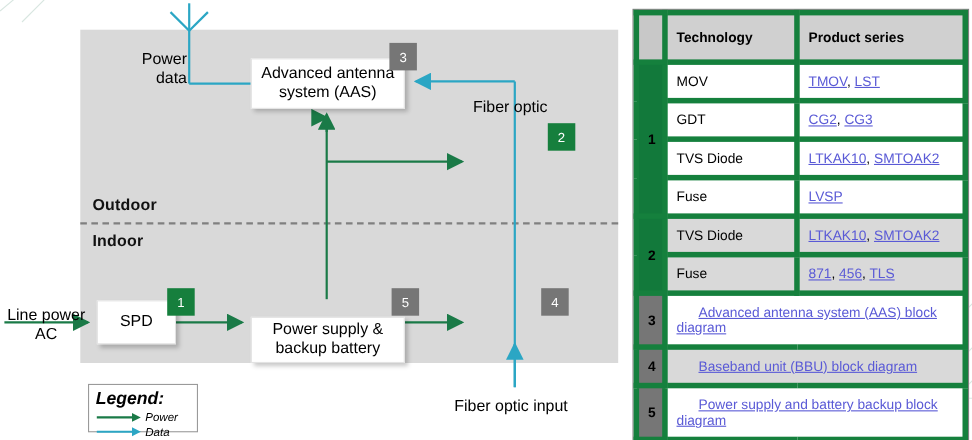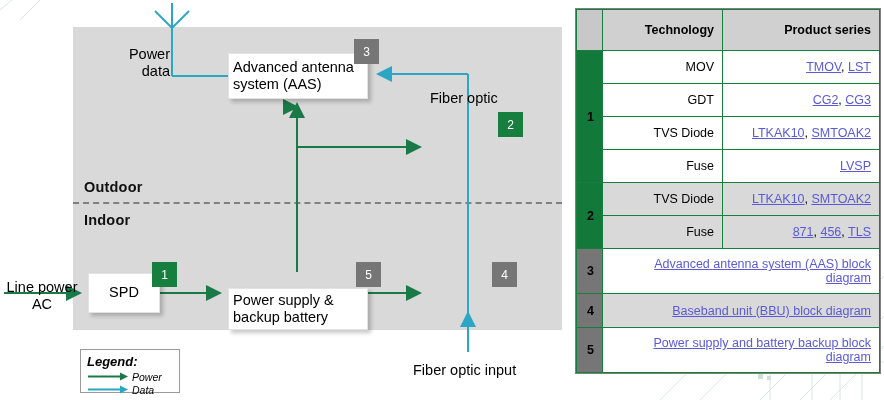--- a/index.html
+++ b/index.html
@@ -57,20 +57,21 @@
 
   
   .box {
     position: absolute;
     background: #ffffff;
     border: 1px solid #e3e3e3;
     box-shadow: 3px 3px 4px rgba(0,0,0,0.22);
     display: flex;
     align-items: center;
     justify-content: center;
+    text-align: center;
     font-size: 14.5px;
     line-height: 1.18;
     color: #000000;
     box-sizing: border-box;
     padding: 2px 4px;
   }
   #box-aas     { left: 228px; top: 53px;  width: 140px; height: 46px; }
   #box-tma     { left: 428px; top: 114px; width: 80px;  height: 62px; }
   #box-spd     { left: 88px;  top: 273px; width: 72px;  height: 40px; }
   #box-psu     { left: 228px; top: 288px; width: 140px; height: 42px; }
@@ -111,21 +112,21 @@
   #legend {
     position: absolute;
     left: 80px; top: 349px;
     width: 100px; height: 44px;
     background: #ffffff;
     border: 1px solid #9a9a9a;
     box-sizing: border-box;
     padding: 4px 0 0 6px;
   }
   #legend-title {
-    font-size: 13px;
+    font-size: 16px;
     font-style: italic;
     font-weight: bold;
     color: #000000;
     margin-bottom: 1px;
   }
   .legend-row {
     display: flex;
     align-items: center;
     height: 13px;
   }
@@ -146,24 +147,24 @@
     border: 1px solid #7f7f7f;
     box-sizing: border-box;
     background: #ffffff;
   }
   table.ref {
     border-collapse: collapse;
     width: 100%;
     table-layout: fixed;
   }
   table.ref td, table.ref th {
-    border: 1px solid #15803d;
+    border: 5px solid #15803d;
     font-size: 12.5px;
     color: #000000;
-    text-align: right;
+    text-align: left;
     vertical-align: middle;
     padding: 8px;
   }
   .col-num  { width: 26px; }
   .col-tech { width: 120px; }
   .hdr {
     background: #d0d0d0;
     font-weight: bold;
     height: 24px;
     font-size: 13px;

